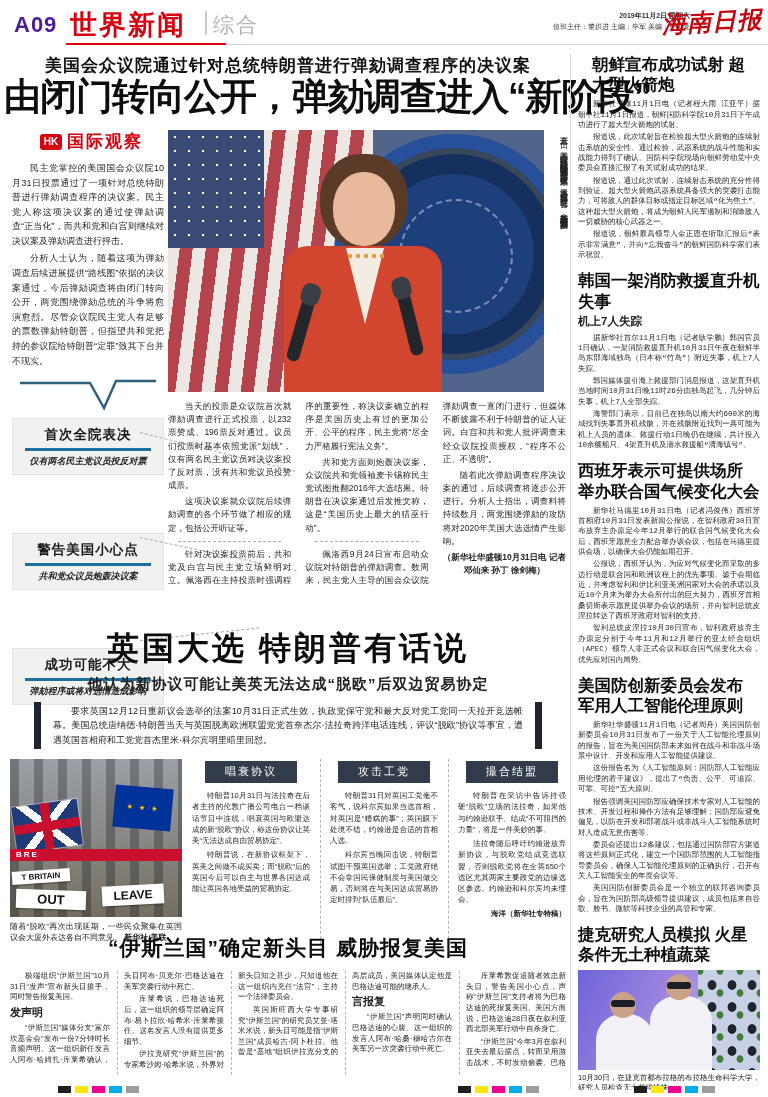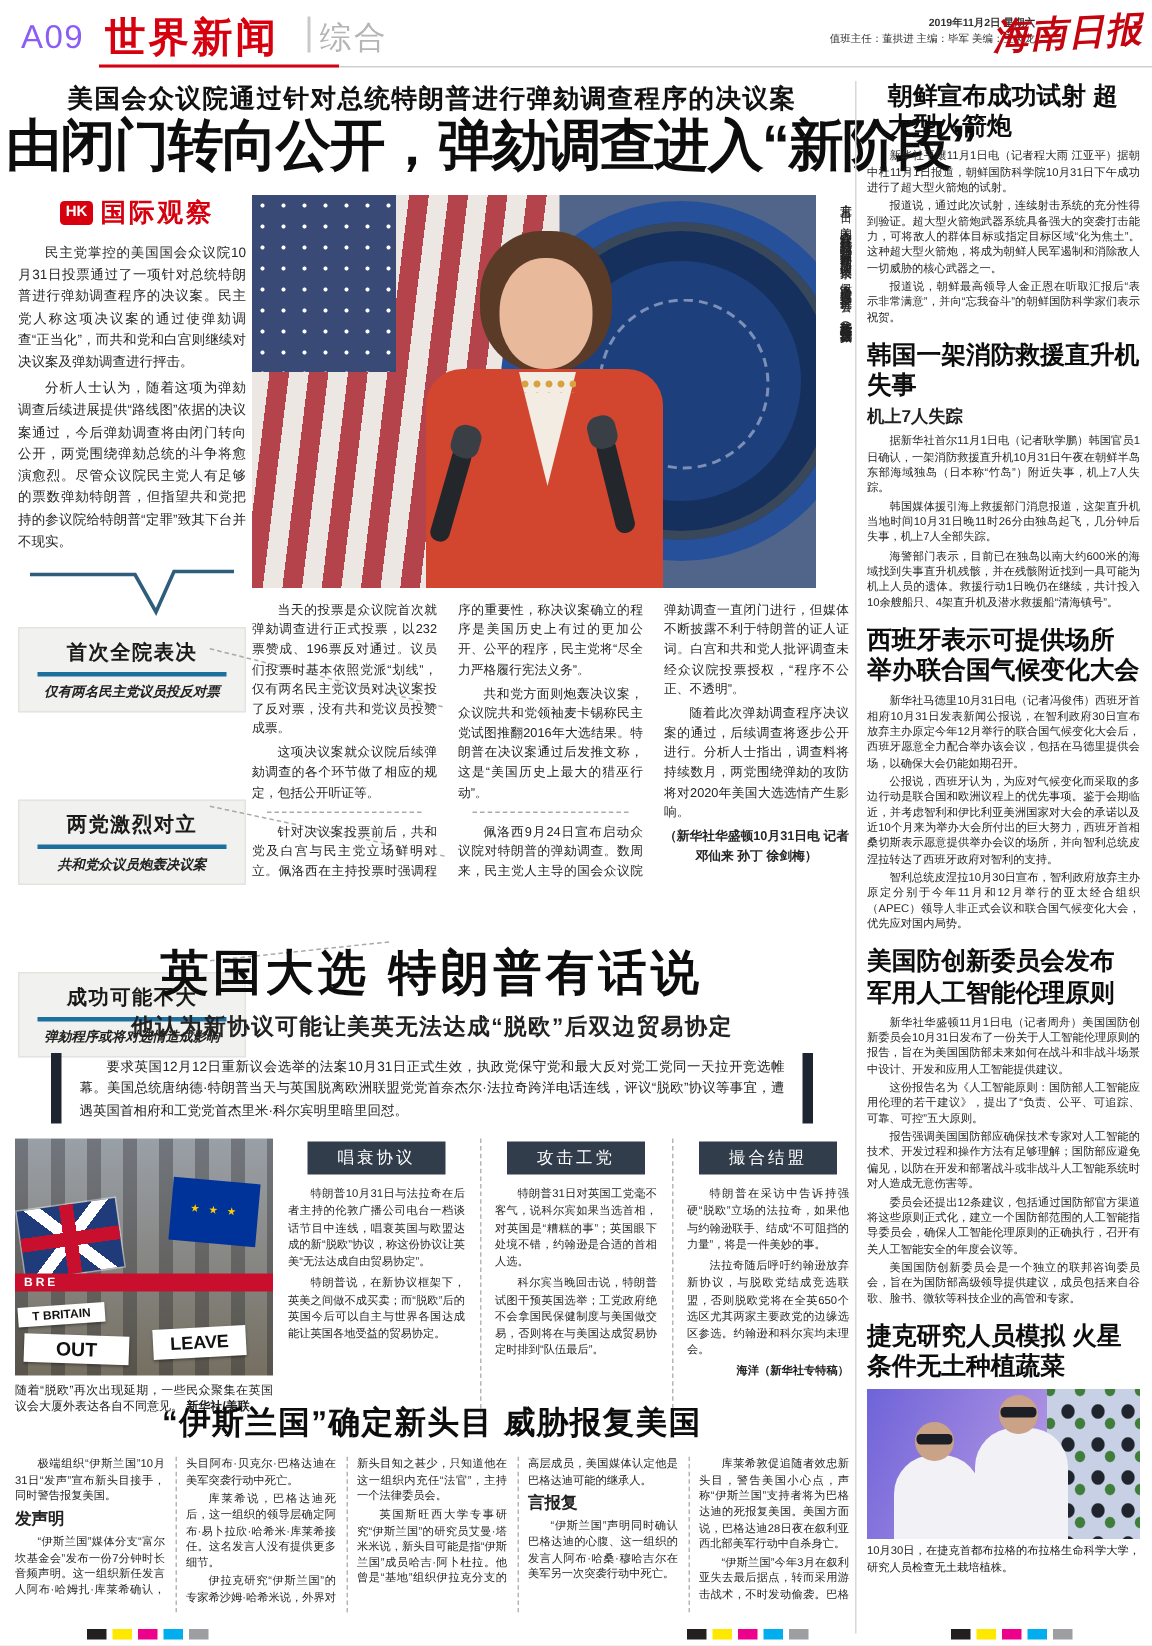--- a/index.html
+++ b/index.html
@@ -1,21 +1,21 @@
 <!DOCTYPE html>
 <html><head>
 <meta charset="utf-8">
 <style>
   * { margin:0; padding:0; box-sizing:border-box; }
   html,body { background:#e8e8e8; }
   body { font-family:"Liberation Sans","DejaVu Sans",sans-serif; color:#222; }
   #page { position:relative; width:768px; height:1097px; background:#fff; margin:0 auto; overflow:hidden; }
 
   
-  .hdr-pageno { position:absolute; left:14px; top:12px; font-size:22px; font-weight:normal; color:#8b5cf6; letter-spacing:1px; }
+  .hdr-pageno { position:absolute; left:14px; top:12px; font-size:22px; font-weight:bold; color:#4c1d95; letter-spacing:1px; }
   .hdr-section { position:absolute; left:70px; top:7px; font-size:27px; font-weight:900; color:#d6000f; letter-spacing:2px; }
   .hdr-sep { position:absolute; left:205px; top:11px; width:2px; height:24px; background:#c9c9c9; }
   .hdr-sub { position:absolute; left:213px; top:11px; font-size:21px; color:#b5b5b5; letter-spacing:2px; }
   .hdr-info { position:absolute; right:78px; top:10px; text-align:right; font-size:7px; color:#333; line-height:1.6; }
   .hdr-info .b1 { font-weight:bold; }
   .hdr-logo { position:absolute; right:6px; top:6px; font-family:"DejaVu Serif","Liberation Serif",serif; font-style:italic; font-weight:bold; font-size:24px; color:#c40510; transform:rotate(-3deg); letter-spacing:1px; }
   .hdr-rule { position:absolute; left:66px; right:0; top:44px; height:1px; background:#cfcfcf; }
   .hdr-rule-red { position:absolute; left:66px; top:43px; width:160px; height:2px; background:#d6000f; }
 
   
@@ -61,21 +61,21 @@
   .mainbody hr.dash, .flow hr.dash { border:0; border-top:1px dashed #a9a9a9; margin:6px 10px; }
   .mainbody p.byline { text-indent:0; text-align:center; font-weight:bold; }
 
   .rail-sep { position:absolute; left:570px; top:54px; bottom:8px; width:1px; background:#d8d8d8; }
 
   
   .rail { position:absolute; left:578px; top:54px; width:182px; height:1036px; overflow:hidden; }
   .rail h2 { font-size:16.5px; font-weight:900; line-height:1.22; color:#0d0d0d; margin:10px 0 5px; letter-spacing:0; }
   .rail h2.first { margin-top:0;margin-left:14px; }
   .rail .subt { font-size:11.5px; font-weight:bold; margin:-2px 0 4px; }
-  .rail p { font-size:7.5px; line-height:1.38; text-align:justify; text-indent:2em; color:#262626; margin-bottom:2px; }
+  .rail p { font-size:7.5px; line-height:1.38; text-align:justify; text-indent:2em; color:#262626; margin-bottom:2px;font-family:Liberation Mono, monospace; }
   .rail .cap { font-size:7.5px; line-height:1.38; text-align:justify; margin:3px 0 2px; }
 
   .photo-czech { position:relative; width:182px; height:100px; overflow:hidden; background:linear-gradient(115deg,#6e63d8,#a98fe2 55%,#d0bfee); }
   .cz-wall { position:absolute; right:0; top:0; width:62px; height:100%; background:#c7d0e4;
     background-image:radial-gradient(#20242c 4px,transparent 4.8px),radial-gradient(#3f7d3b 3px,transparent 3.8px);
     background-size:20px 22px,20px 22px; background-position:4px 4px,12px 12px; }
   .cz-p1,.cz-p2 { position:absolute; bottom:0; background:#f2f2f6; border-radius:26px 26px 0 0; }
   .cz-p1 { left:18px; width:58px; height:56px; }
   .cz-p2 { left:72px; width:62px; height:74px; }
   .cz-h1,.cz-h2 { position:absolute; background:#caa287; border-radius:50%; }
@@ -159,21 +159,21 @@
       </div>
     <svg class="zigzag" width="140" height="36" viewBox="0 0 140 36">
       <path d="M2 7 H72 L86 32 L98 5 H138" fill="none" stroke="#2f5d7c" stroke-width="2.4"></path>
     </svg>
     <div class="sidebox">
       <div class="t">首次全院表决</div>
       <div class="rule"></div>
       <div class="s">仅有两名民主党议员投反对票</div>
     </div>
     <div class="sidebox">
-      <div class="t">两党激烈对立</div>
+      <div class="t">警告美国小心点</div>
       <div class="rule"></div>
       <div class="s">共和党众议员炮轰决议案</div>
     </div>
     <div class="sidebox">
       <div class="t">成功可能不大</div>
       <div class="rule"></div>
       <div class="s">弹劾程序或将对选情造成影响</div>
     </div>
   </div>
 
@@ -274,20 +274,21 @@
         <p>“伊斯兰国”声明同时确认巴格达迪的心腹、这一组织的发言人阿布·哈桑·穆哈吉尔在美军另一次突袭行动中死亡。</p>
         <p>库莱希敦促追随者效忠新头目，警告美国小心点，声称“伊斯兰国”支持者将为巴格达迪的死报复美国。美国方面说，巴格达迪28日夜在叙利亚西北部美军行动中自杀身亡。</p>
         <p>“伊斯兰国”今年3月在叙利亚失去最后据点，转而采用游击战术，不时发动偷袭。巴格达迪死讯传出后，“伊斯兰国”宣称在伊拉克、叙利亚和阿富汗等地发动10多起袭击。</p>
       </div>
   </div>
 
   <div class="rail">
     <h2 class="first">朝鲜宣布成功试射 超大型火箭炮</h2>
     <div>
         <p>新华社平壤11月1日电（记者程大雨 江亚平）据朝中社11月1日报道，朝鲜国防科学院10月31日下午成功进行了超大型火箭炮的试射。</p>
+        <p>报道说，此次试射旨在检验超大型火箭炮的连续射击系统的安全性。通过检验，武器系统的战斗性能和实战能力得到了确认。国防科学院现场向朝鲜劳动党中央委员会直接汇报了有关试射成功的结果。</p>
         <p>报道说，通过此次试射，连续射击系统的充分性得到验证。超大型火箭炮武器系统具备强大的突袭打击能力，可将敌人的群体目标或指定目标区域“化为焦土”。这种超大型火箭炮，将成为朝鲜人民军遏制和消除敌人一切威胁的核心武器之一。</p>
         <p>报道说，朝鲜最高领导人金正恩在听取汇报后“表示非常满意”，并向“忘我奋斗”的朝鲜国防科学家们表示祝贺。</p>
       </div>
 
     <h2>韩国一架消防救援直升机失事</h2>
     <div class="subt">机上7人失踪</div>
     <div>
         <p>据新华社首尔11月1日电（记者耿学鹏）韩国官员1日确认，一架消防救援直升机10月31日午夜在朝鲜半岛东部海域独岛（日本称“竹岛”）附近失事，机上7人失踪。</p>
         <p>韩国媒体援引海上救援部门消息报道，这架直升机当地时间10月31日晚11时26分由独岛起飞，几分钟后失事，机上7人全部失踪。</p>
         <p>海警部门表示，目前已在独岛以南大约600米的海域找到失事直升机残骸，并在残骸附近找到一具可能为机上人员的遗体。救援行动1日晚仍在继续，共计投入10余艘船只、4架直升机及潜水救援船“清海镇号”。</p>

